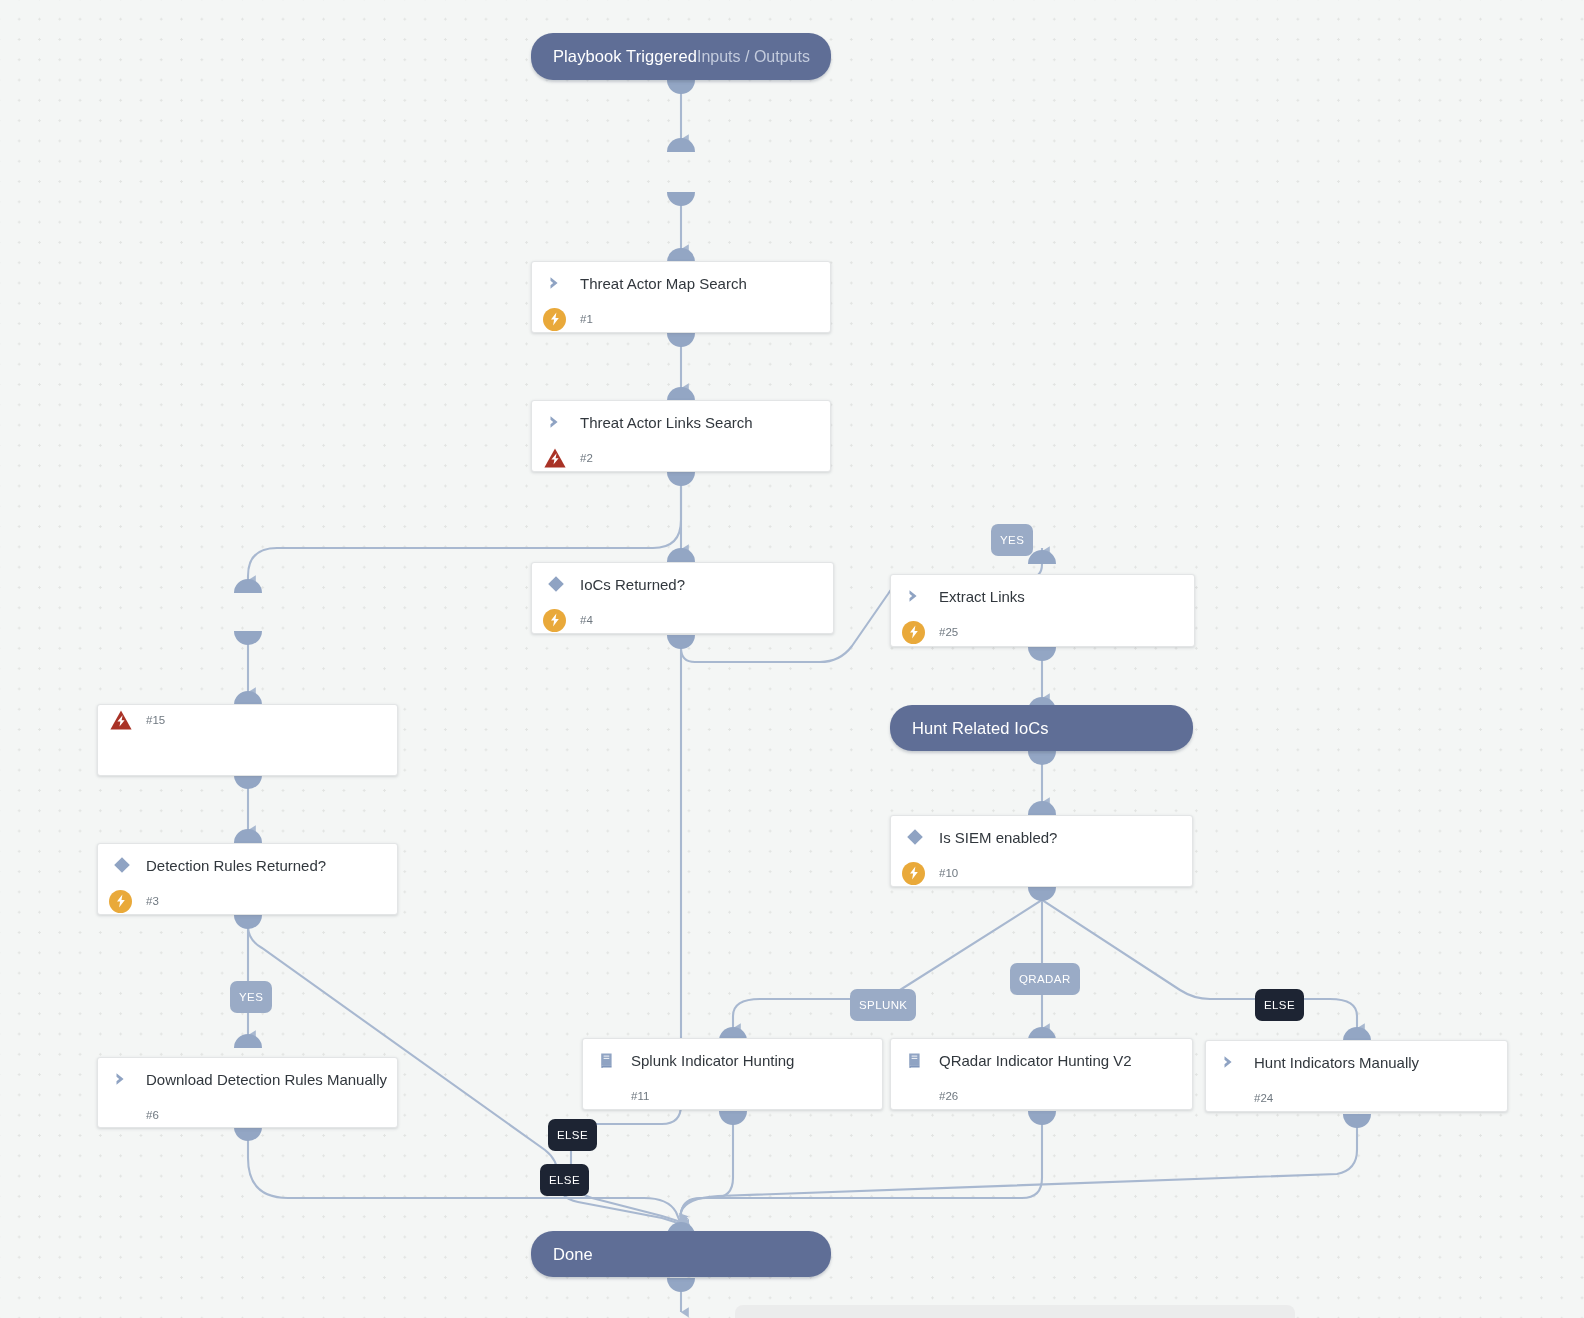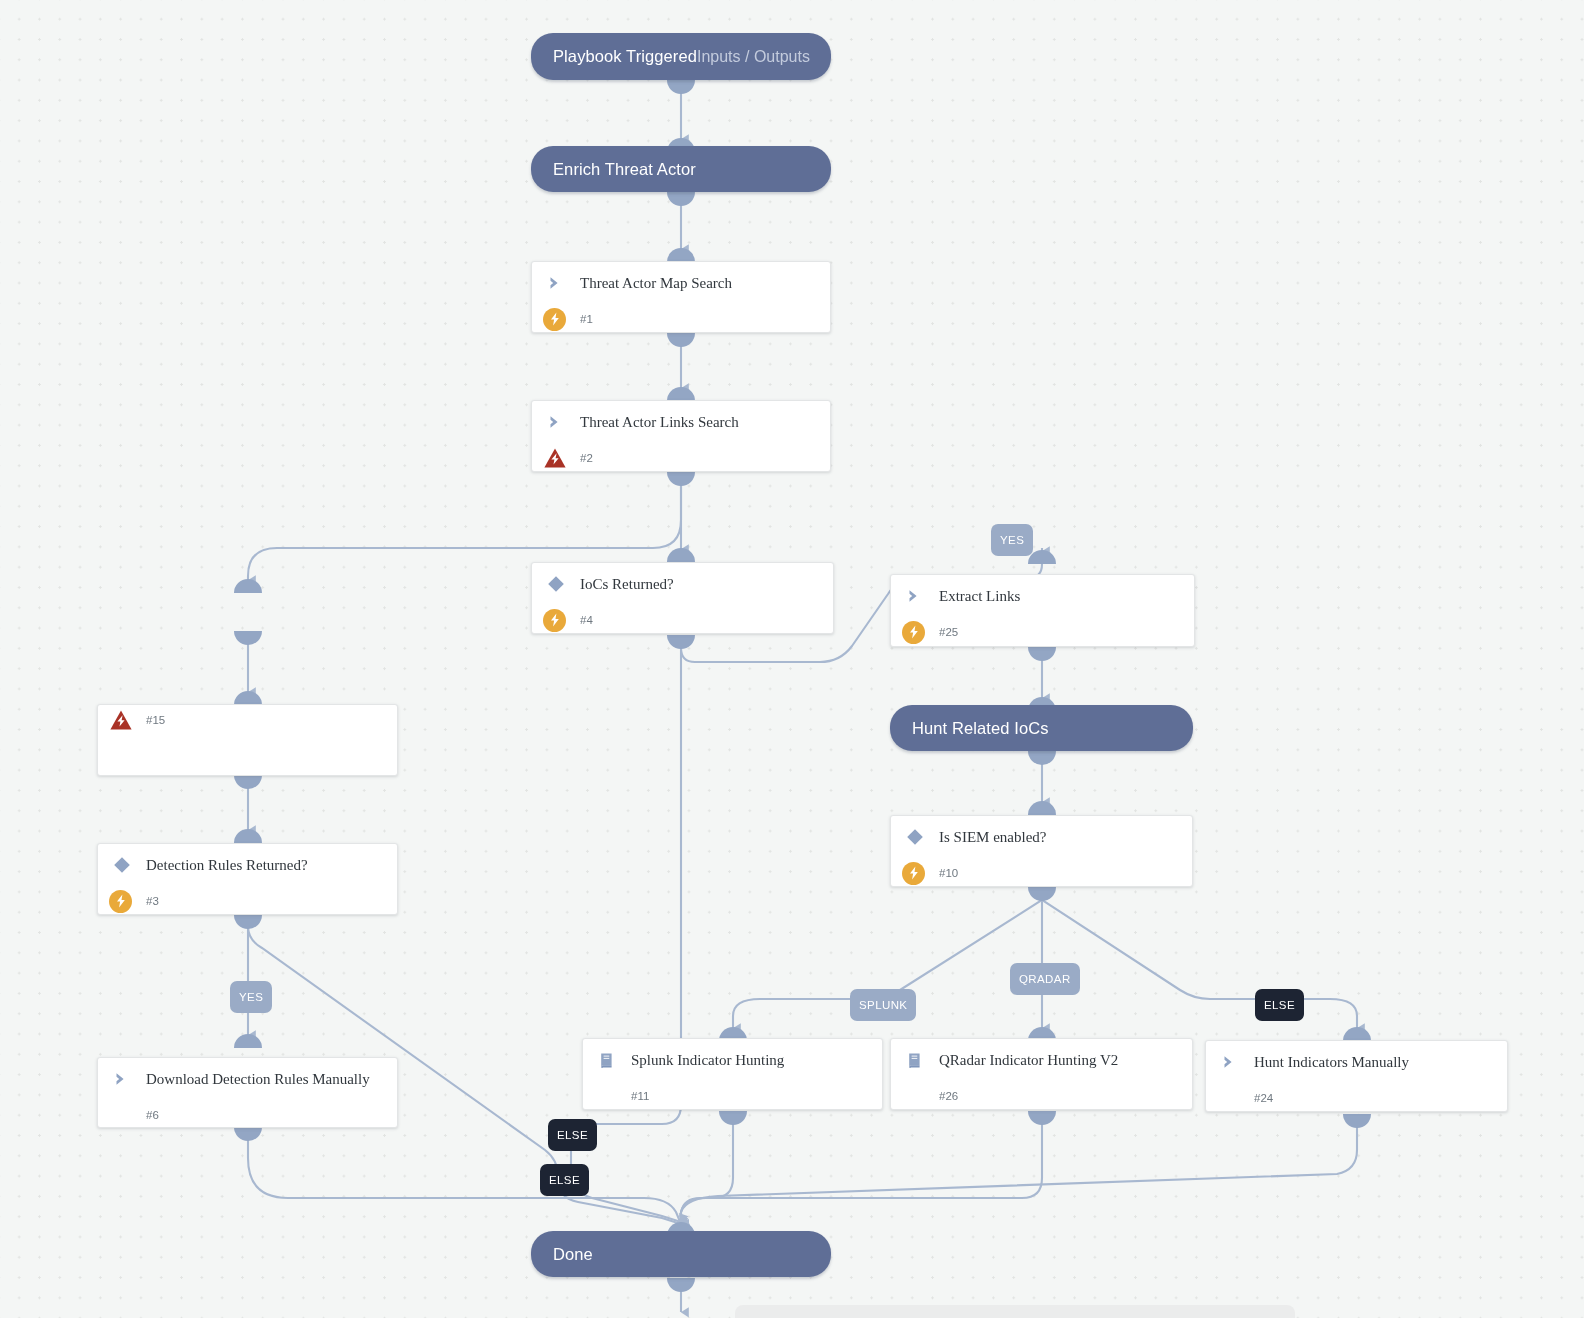--- a/index.html
+++ b/index.html
@@ -59,21 +59,20 @@
     padding-left:14px;
   }
   .task .t-ico{
     width:30px;min-width:30px;
     display:flex;align-items:center;justify-content:flex-start;
   }
   .task .t-title{
     font-size:15px;color:#31373d;
     white-space:nowrap;
     padding-left:4px;
-    font-family:Liberation Serif, serif;
   }
   .task .t-foot{
     display:flex;align-items:center;
     height:30px;
     padding-left:14px;
     position:relative;
   }
   .task .t-badge{
     width:30px;min-width:30px;
     display:flex;align-items:center;justify-content:flex-start;
@@ -229,23 +228,20 @@
   <div class="port bottom" style="left:1343px;top:1114px;"></div>
 
   <div class="port top" style="left:667px;top:1222px;"></div>
   <div class="port bottom" style="left:667px;top:1278px;"></div>
 
   <div class="section" style="left:531px;top:33px;width:300px;height:47px;">
     <span class="sec-title">Playbook Triggered</span>
     <span class="sec-sub">Inputs / Outputs</span>
   </div>
 
-  <div class="section" style="left:531px;top:146px;width:300px;height:46px;">
-    <span class="sec-title">Enrich Threat Actor</span>
-  </div>
 
 
   <div class="section" style="left:531px;top:1231px;width:300px;height:46px;">
     <span class="sec-title">Done</span>
   </div>
 
   <div class="section" style="left:890px;top:705px;width:303px;height:46px;">
     <span class="sec-title">Hunt Related IoCs</span>
   </div>
 

